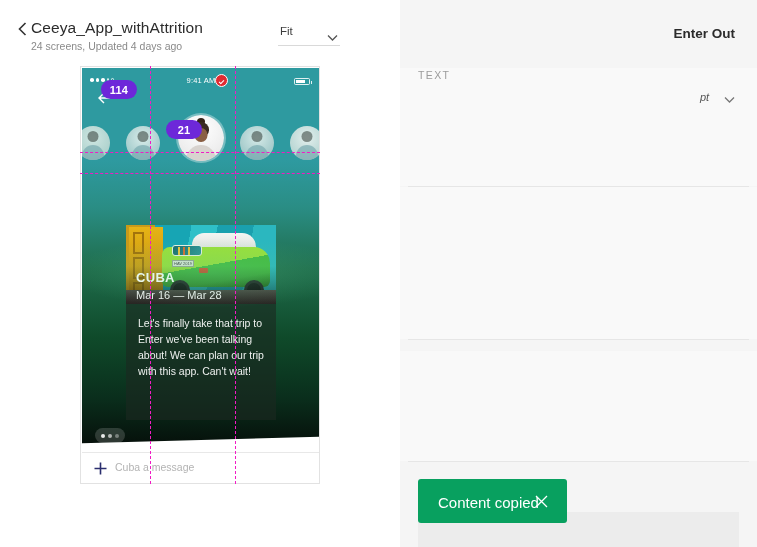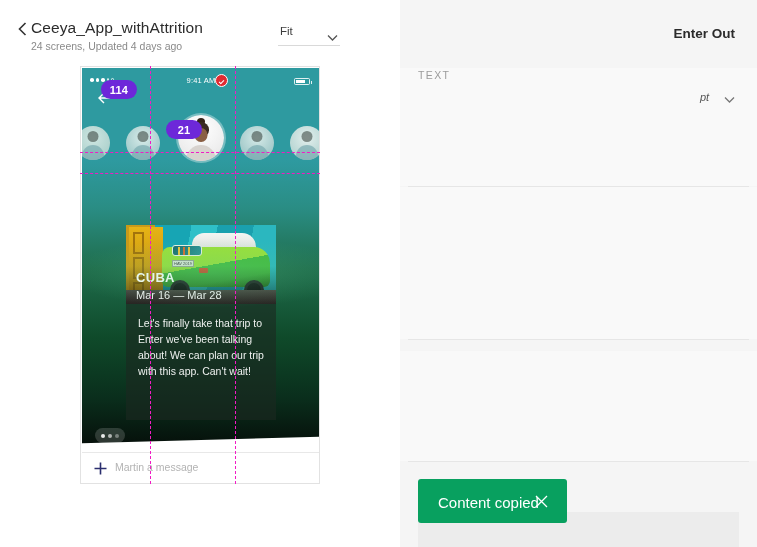--- a/index.html
+++ b/index.html
@@ -316,21 +316,21 @@
             </div>
           <div class="scene-edge"></div>
         </div>
 
         <div class="composer">
           <span class="plus">
             <svg width="13" height="13" viewBox="0 0 13 13">
                 <path d="M6.5 0.5 V12.5 M0.5 6.5 H12.5" stroke="#2b2e6e" stroke-width="1.6"></path>
               </svg>
           </span>
-          <span class="ph">Martin a message</span>
+          <span class="ph">Cuba a message</span>
         </div>
       </div>
     </div>
 
     <div class="guide v" style="left:150px; top:66px; height:418px;"></div>
     <div class="guide v" style="left:235px; top:66px; height:418px;"></div>
     <div class="guide h" style="left:80px; top:152px; width:240px;"></div>
     <div class="guide h" style="left:80px; top:173px; width:240px;"></div>
     <div class="badge-pill badge-114">114</div>
     <div class="badge-pill badge-21">21</div>

